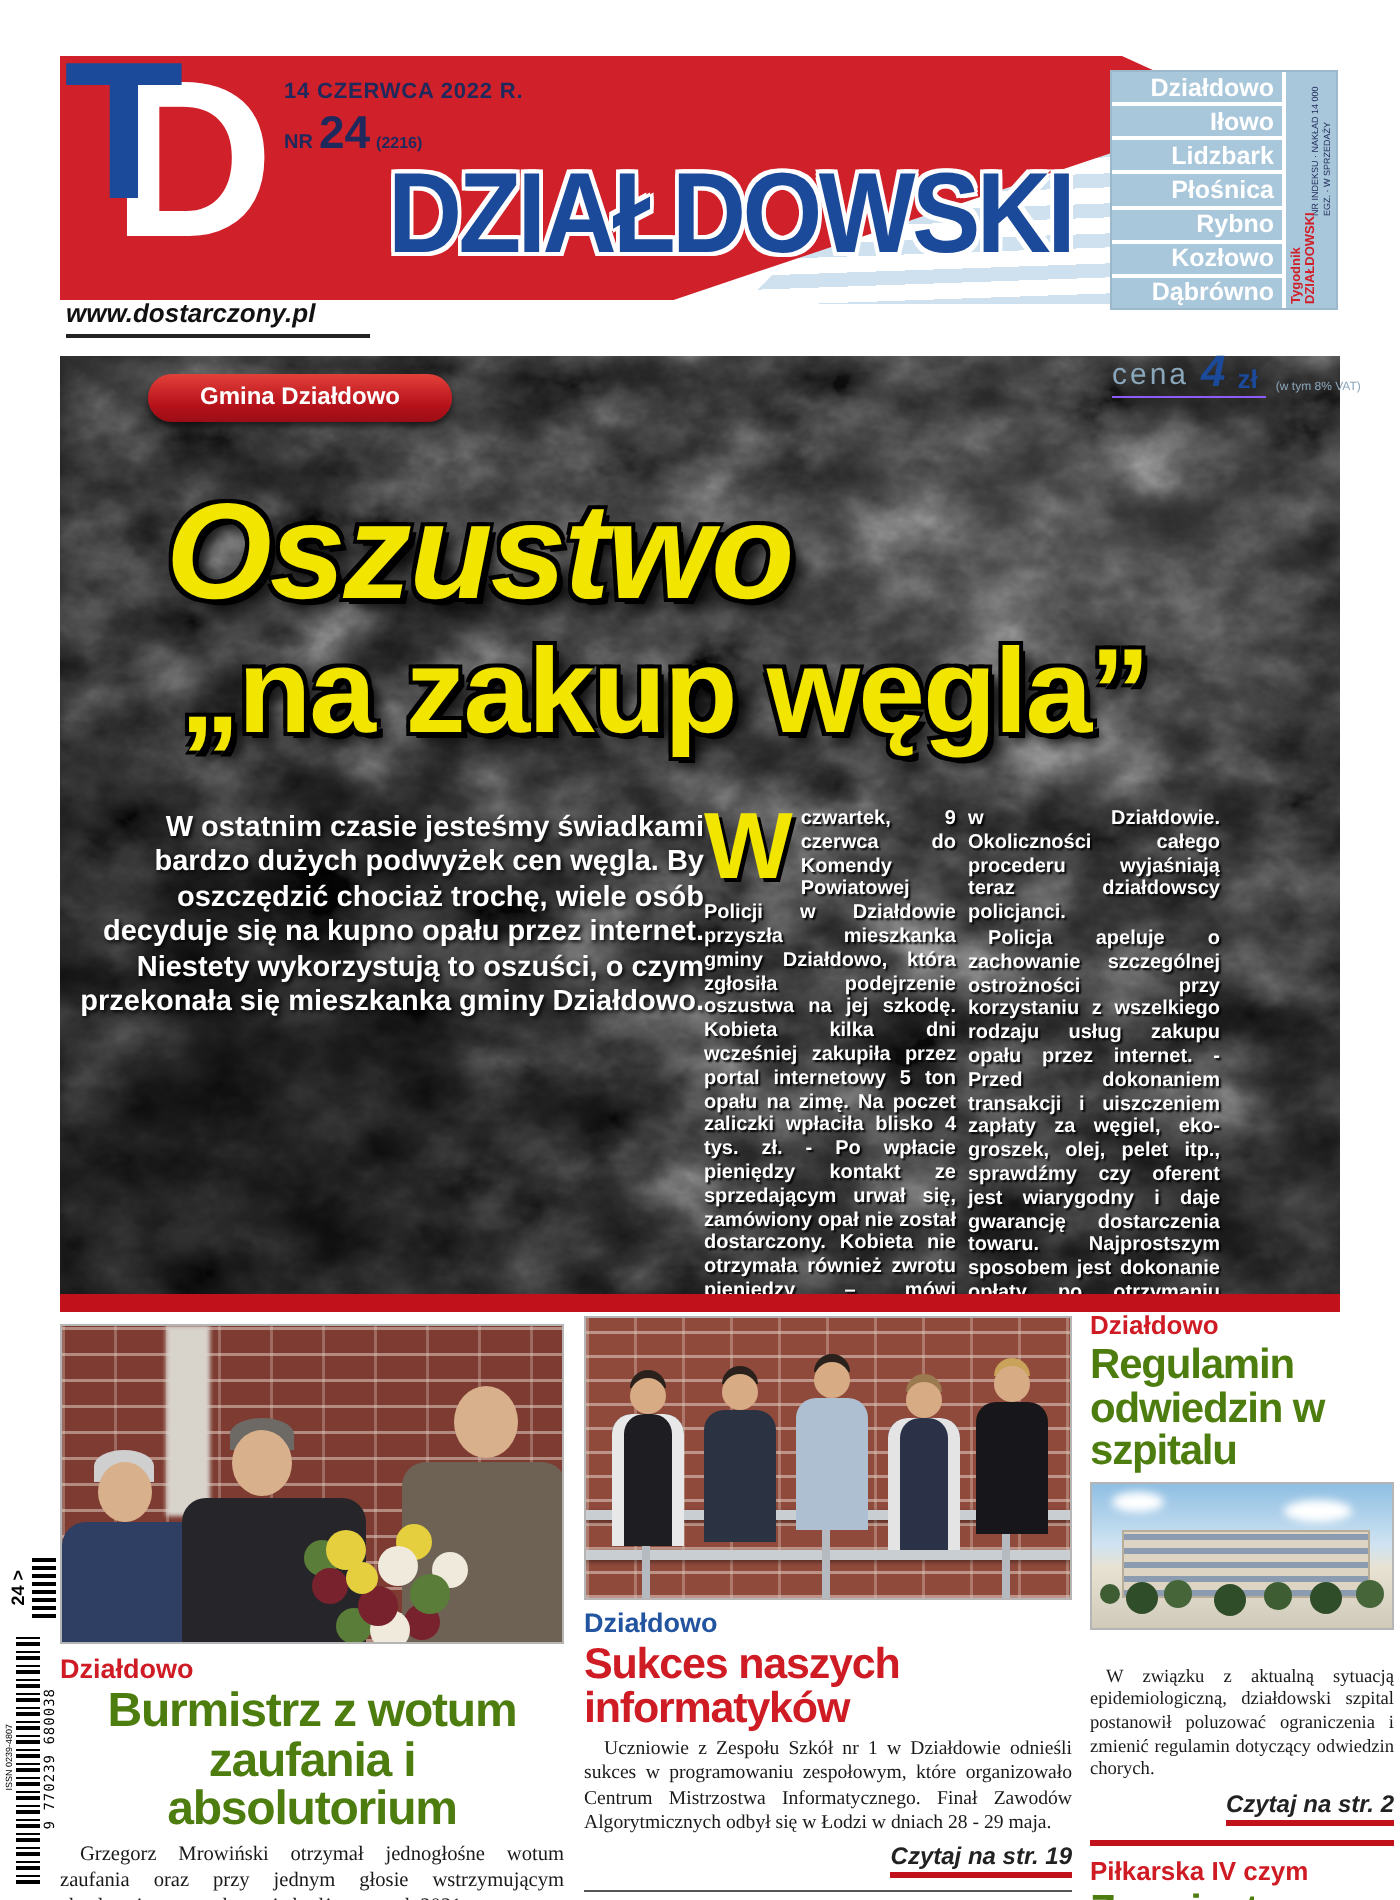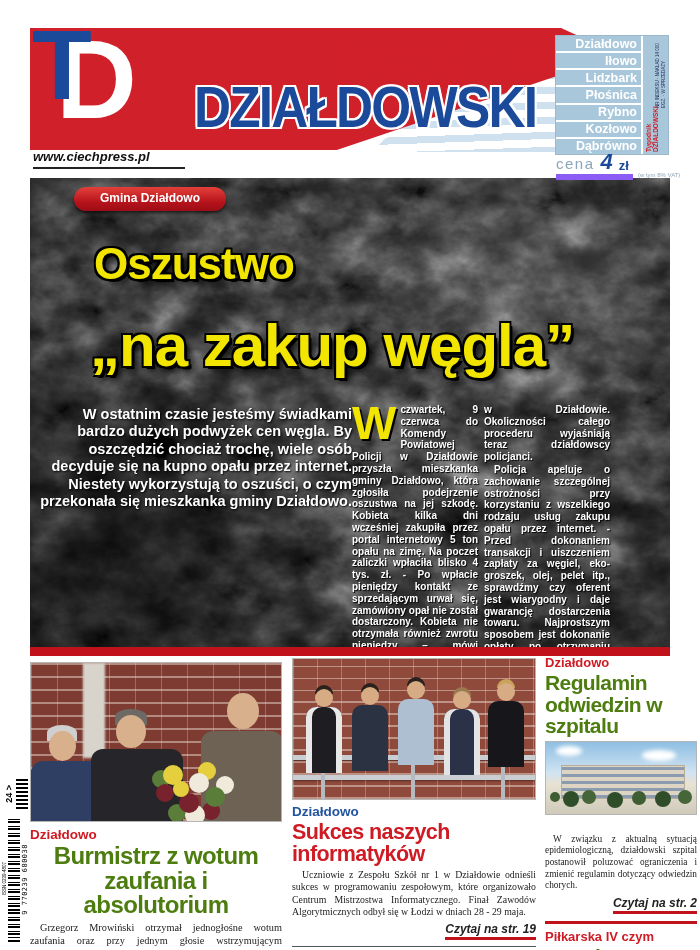--- a/index.html
+++ b/index.html
@@ -32,39 +32,39 @@
   .towns{position:absolute;left:556px;top:36px;width:112px;height:118px;z-index:3;display:flex;background:#ffffff;
     outline:1px solid #9cb9cc;}
   .towns-list{flex:1;display:flex;flex-direction:column;gap:2px;background:#ffffff;}
   .town{flex:1;background:#a9c7da;color:#ffffff;font-weight:bold;font-size:12.5px;
     display:flex;align-items:center;justify-content:flex-end;padding:0 4px;}
   .towns-side{width:25px;background:#a9c7da;border-left:2px solid #ffffff;position:relative;overflow:hidden;}
   .vtext{writing-mode:vertical-rl;transform:rotate(180deg);}
   .mini-note{position:absolute;right:1px;top:2px;height:70px;font-size:4.5px;color:#1f2a5a;line-height:1.3;}
   .mini-logo{position:absolute;left:2px;bottom:2px;height:70px;font-size:6.5px;font-weight:bold;color:#d0202a;}
   .price{position:absolute;left:556px;top:153px;z-index:3;display:flex;align-items:flex-end;gap:5px;}
-  .price-main{display:flex;align-items:flex-end;gap:6px;border-bottom:6px solid #8b5cf6;padding:0 4px 2px 0;}
+  .price-main{display:flex;align-items:flex-end;gap:6px;border-bottom:1px solid #8b5cf6;padding:0 4px 2px 0;margin-top:24px;}
   .price-label{font-size:15px;color:#8aa6ba;letter-spacing:1.5px;}
   .price-num{font-size:22px;line-height:.85;font-weight:800;font-style:italic;color:#1b4a9b;}
   .price-unit{font-size:13px;line-height:1;font-weight:800;color:#1b4a9b;}
   .price-note{font-size:6px;color:#8aa6ba;padding-bottom:2px;}
 
   
   .lead{position:absolute;left:30px;top:178px;width:640px;height:478px;background:#101010;overflow:hidden;}
   .coal-svg{position:absolute;left:0;top:0;width:100%;height:100%;}
   .coal-tint{position:absolute;inset:0;
     background:radial-gradient(circle at 18% 72%, rgba(0,0,0,.55), transparent 34%),
                radial-gradient(circle at 78% 18%, rgba(255,255,255,.10), transparent 26%),
                radial-gradient(ellipse at 55% 35%, transparent 45%, rgba(0,0,0,.5) 100%);}
   .lead-kicker{position:absolute;left:44px;top:9px;background:linear-gradient(#e4403a,#b5121b 65%,#9c0d15);
     color:#fff;font-weight:bold;font-size:12px;padding:4px 26px 6px;border-radius:15px;
     box-shadow:0 2px 3px rgba(0,0,0,.6);}
   .hl{position:absolute;font-weight:800;color:#f2e600;letter-spacing:-1px;line-height:1;
     text-shadow:3px 3px 0 #000,-2px -2px 0 #000,2px -2px 0 #000,-2px 2px 0 #000,5px 5px 7px rgba(0,0,0,.8);}
-  .hl1{left:64px;top:64px;font-size:44px;}
+  .hl1{left:53px;top:64px;font-size:68px;font-style:italic;}
   .hl2{left:60px;top:138px;font-size:60px;}
   .lead-intro{position:absolute;left:10px;top:228px;width:312px;text-align:right;color:#ffffff;
     font-weight:bold;font-size:14.5px;line-height:1.2;text-shadow:1px 1px 2px #000;}
   .lead-cols{position:absolute;left:322px;top:226px;width:258px;display:flex;gap:6px;color:#ffffff;
     font-weight:bold;font-size:10px;line-height:1.18;text-align:justify;text-shadow:1px 1px 1px #000;}
   .lead-colA{width:126px;}.lead-colB{width:126px;}
   .dropcap{float:left;color:#f2e600;font-size:47px;line-height:36px;font-weight:800;margin:1px 4px 0 0;
     text-shadow:2px 2px 0 #000;}
   .lead-p2{text-indent:10px;margin-top:1px;}
   .lead-bar{position:absolute;left:0;bottom:0;width:100%;height:9px;background:#c1121c;}
@@ -143,25 +143,33 @@
 
   <div class="hdr">
     <div class="stripes"></div>
     <div class="red-shape"></div>
 
     <div class="td-logo">
       <span class="ld">D</span>
       <span class="lt">T</span>
     </div>
 
+    <div class="issue-info">
+      <div class="issue-date">14 CZERWCA 2022 R.</div>
+      <div class="issue-line">
+        <span class="issue-prefix">NR</span>
+        <span class="issue-number">24</span>
+        <span class="issue-suffix">(2216)</span>
+      </div>
+    </div>
 
     <div class="mast-top">tygodnik</div>
     <div class="mast-bottom">DZIAŁDOWSKI</div>
 
-    <div class="website">www.ciechpress.pl</div>
+    <div class="website">www.dostarczony.pl</div>
 
     <div class="towns">
       <div class="towns-list">
         <div class="town">Działdowo</div>
         <div class="town">Iłowo</div>
         <div class="town">Lidzbark</div>
         <div class="town">Płośnica</div>
         <div class="town">Rybno</div>
         <div class="town">Kozłowo</div>
         <div class="town">Dąbrówno</div>

